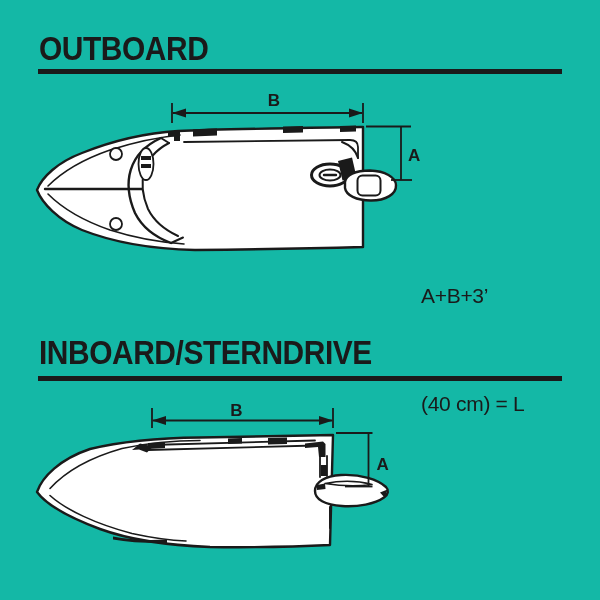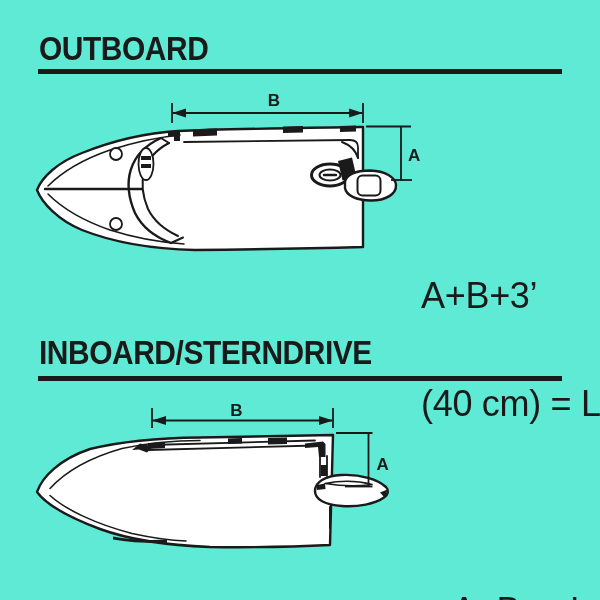--- a/index.html
+++ b/index.html
@@ -1,29 +1,29 @@
 <!DOCTYPE html>
 <html><head>
 <meta charset="utf-8">
 <style>
   html,body { margin:0; padding:0; background:#ffffff; }
   .page {
-    position:relative; width:600px; height:600px; background:#5eead4;
+    position:relative; width:600px; height:600px; background:#14b8a6;
     overflow:hidden; font-family:"Liberation Sans", sans-serif; color:#1a1a1a;
   }
   .section-title {
     position:absolute; margin:0; font-size:34px; font-weight:700;
     line-height:36px; letter-spacing:-0.5px; white-space:nowrap;
     transform:scaleX(0.88); transform-origin:0 50%; color:#1a1a1a;
   }
   .title-rule {
     position:absolute; left:38px; width:524px; height:5px; background:#1a1a1a;
   }
   .formula {
-    position:absolute; font-size:36px; line-height:36px; letter-spacing:-0.3px;
+    position:absolute; font-size:21px; line-height:36px; letter-spacing:-0.3px;
     white-space:pre; color:#1a1a1a;
   }
   svg.diagram { position:absolute; display:block; }
   .ln   { stroke:#1a1a1a; fill:none; stroke-width:2; stroke-linecap:round; stroke-linejoin:round; }
   .ln15 { stroke:#1a1a1a; fill:none; stroke-width:1.6; stroke-linecap:round; stroke-linejoin:round; }
   .ln18 { stroke:#1a1a1a; fill:none; stroke-width:1.8; stroke-linecap:round; stroke-linejoin:round; }
   .ln24 { stroke:#1a1a1a; fill:none; stroke-width:2.4; stroke-linecap:round; stroke-linejoin:round; }
   .ln30 { stroke:#1a1a1a; fill:none; stroke-width:3;   stroke-linecap:round; stroke-linejoin:round; }
   .white { fill:#ffffff; }
   .ink  { fill:#1a1a1a; stroke:none; }

